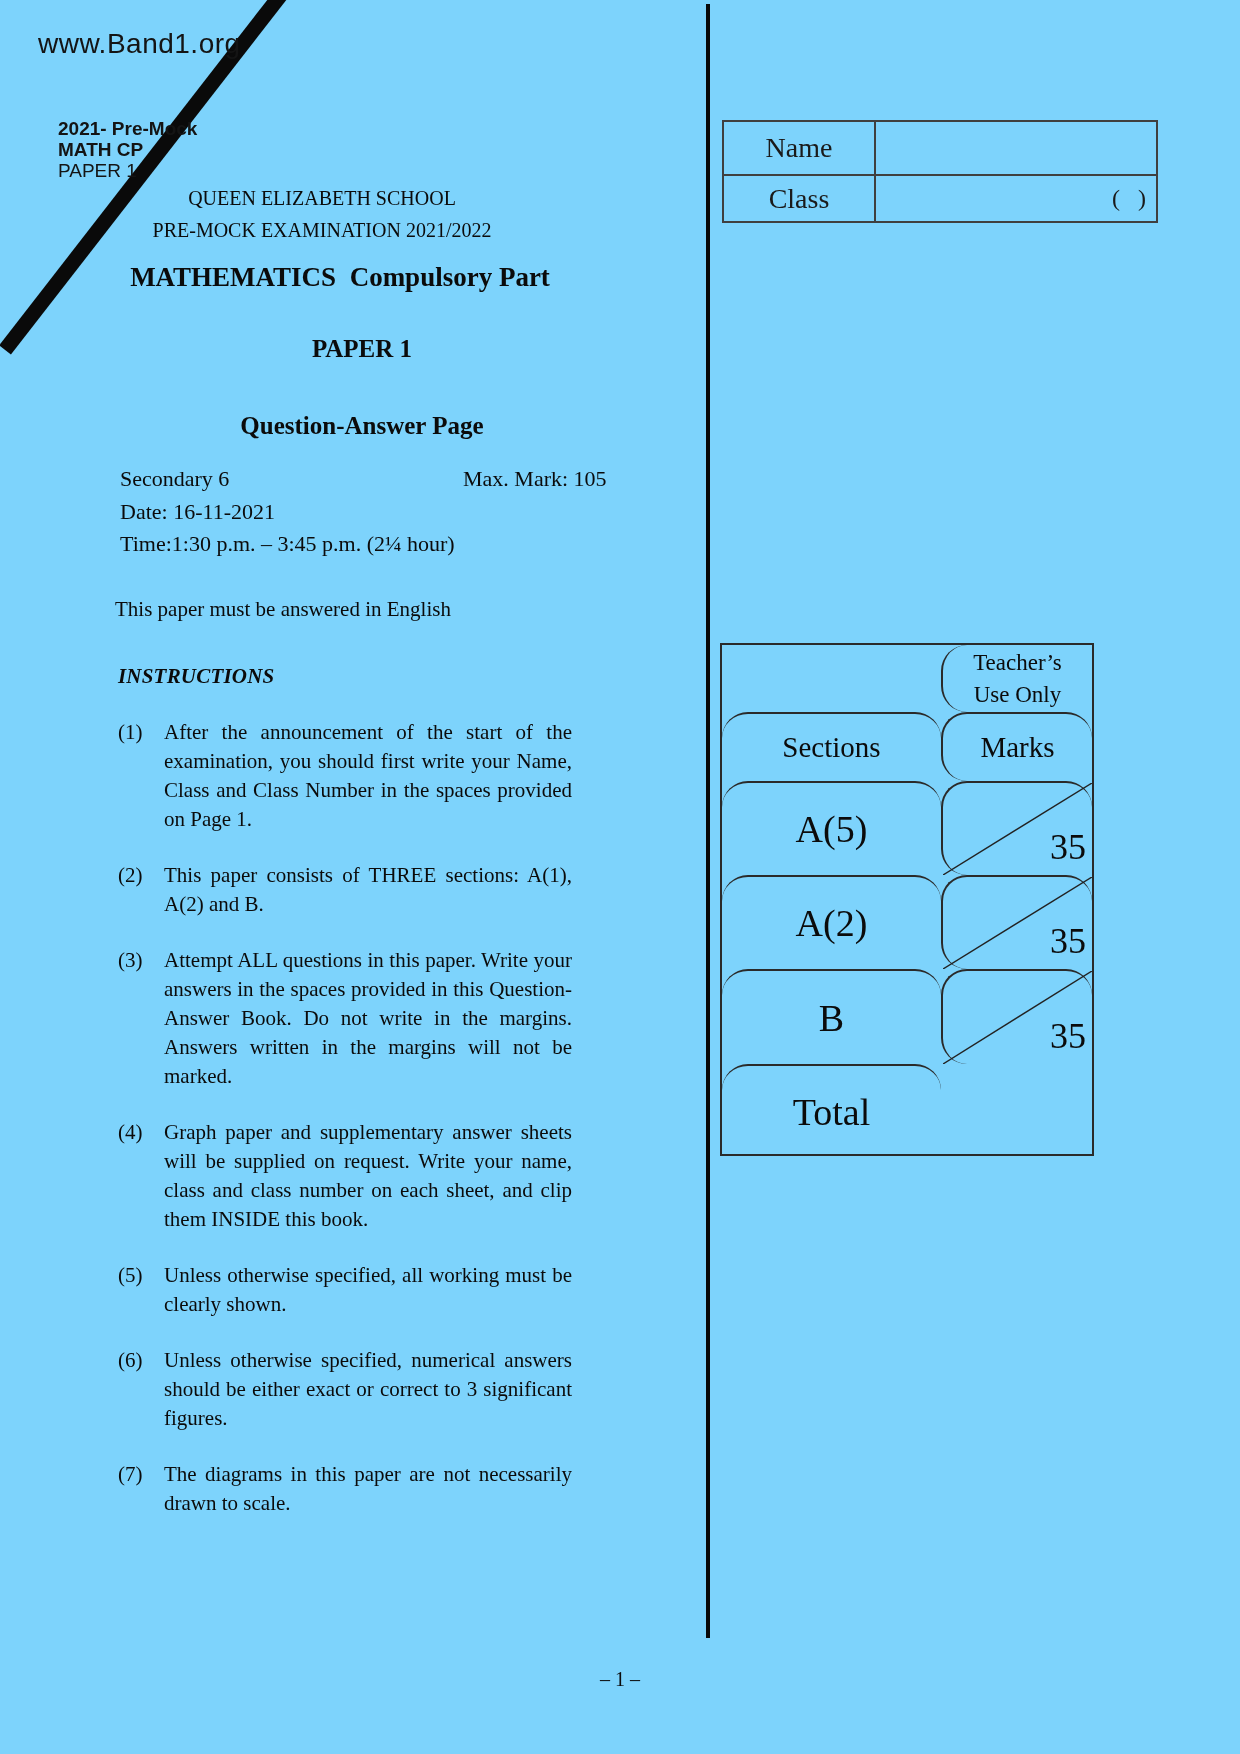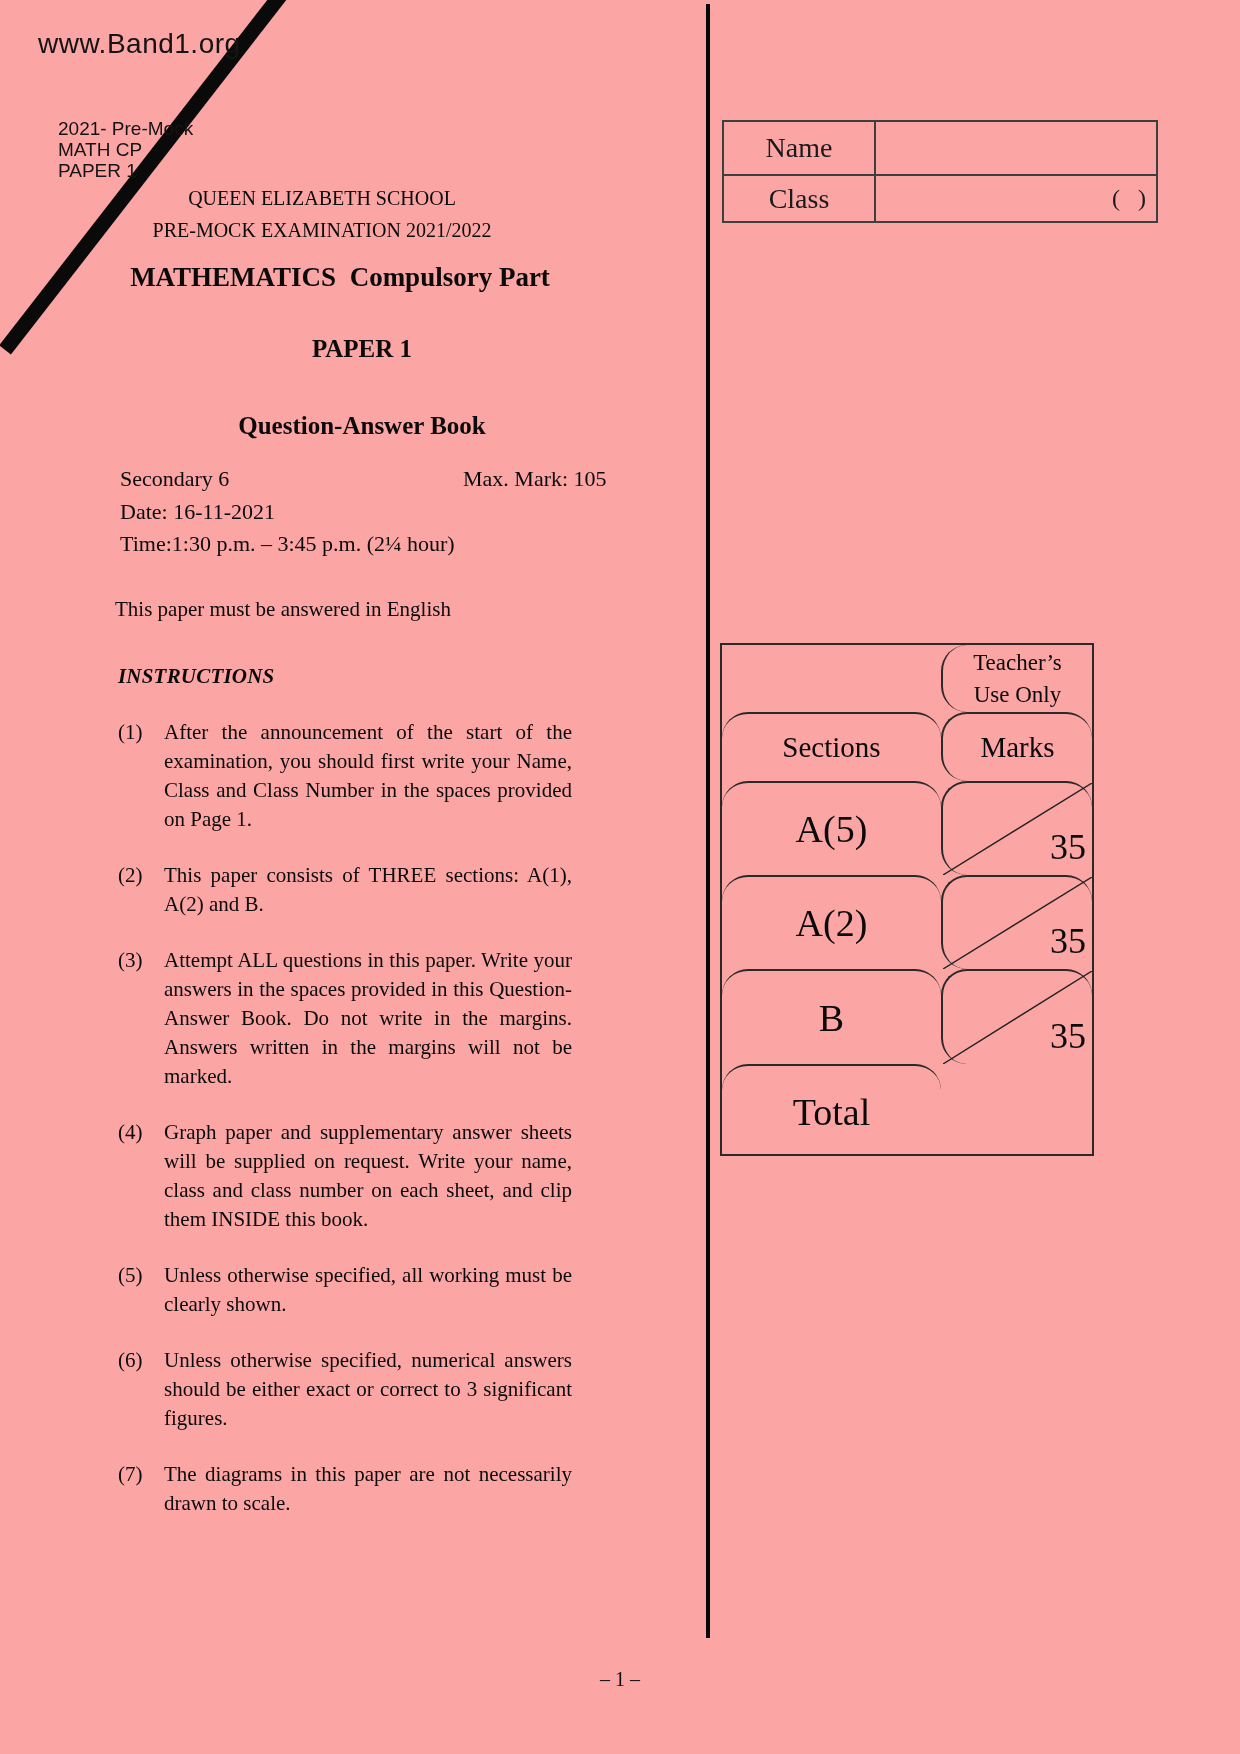--- a/index.html
+++ b/index.html
@@ -1,24 +1,24 @@
 <!DOCTYPE html>
 <html><head>
 <meta charset="utf-8">
 <style>
   html,body{margin:0;padding:0;background:#e8e8e8;}
   .page{
-    position:relative; width:1240px; height:1754px; background:#fca5a5;
+    position:relative; width:1240px; height:1754px; background:#7dd3fc;
     overflow:hidden; font-family:"Liberation Serif", serif; color:#0b0b0b;
     margin:0 auto;
   }
   .abs{position:absolute;}
   .cx{position:absolute; transform:translateX(-50%); white-space:pre; line-height:1.05;}
   .sans{font-family:"Liberation Sans", sans-serif;}
-  .b{font-weight:normal;}
+  .b{font-weight:bold;}
 
   .watermark{left:38px; top:28px; font-size:28px; letter-spacing:0.5px; color:#141414;}
   .corner{left:58px; top:118px; font-size:19px; line-height:21px; color:#141414;}
 
   .school{left:322px; top:188px; font-size:20px;}
   .exam{left:322px; top:220px; font-size:20px;}
   .subject{left:340px; top:263px; font-size:27px; font-weight:bold;}
   .paper{left:362px; top:336px; font-size:25px; font-weight:bold;}
   .book{left:362px; top:413px; font-size:25px; font-weight:bold;}
 
@@ -82,21 +82,21 @@
   <div class="abs corner sans">
     <div class="b">2021- Pre-Mock</div>
     <div class="b">MATH CP</div>
     <div>PAPER 1</div>
   </div>
 
   <div class="cx school">QUEEN ELIZABETH SCHOOL</div>
   <div class="cx exam">PRE-MOCK EXAMINATION 2021/2022</div>
   <div class="cx subject">MATHEMATICS  Compulsory Part</div>
   <div class="cx paper">PAPER 1</div>
-  <div class="cx book">Question-Answer Book</div>
+  <div class="cx book">Question-Answer Page</div>
 
   <div class="abs info lvl">Secondary 6</div>
   <div class="abs info maxmark">Max. Mark: 105</div>
   <div class="abs info date">Date: 16-11-2021</div>
   <div class="abs info time">Time:1:30 p.m. – 3:45 p.m. (2¼ hour)</div>
 
   <div class="abs langnote">This paper must be answered in English</div>
 
   <div class="abs institle">INSTRUCTIONS</div>
 

